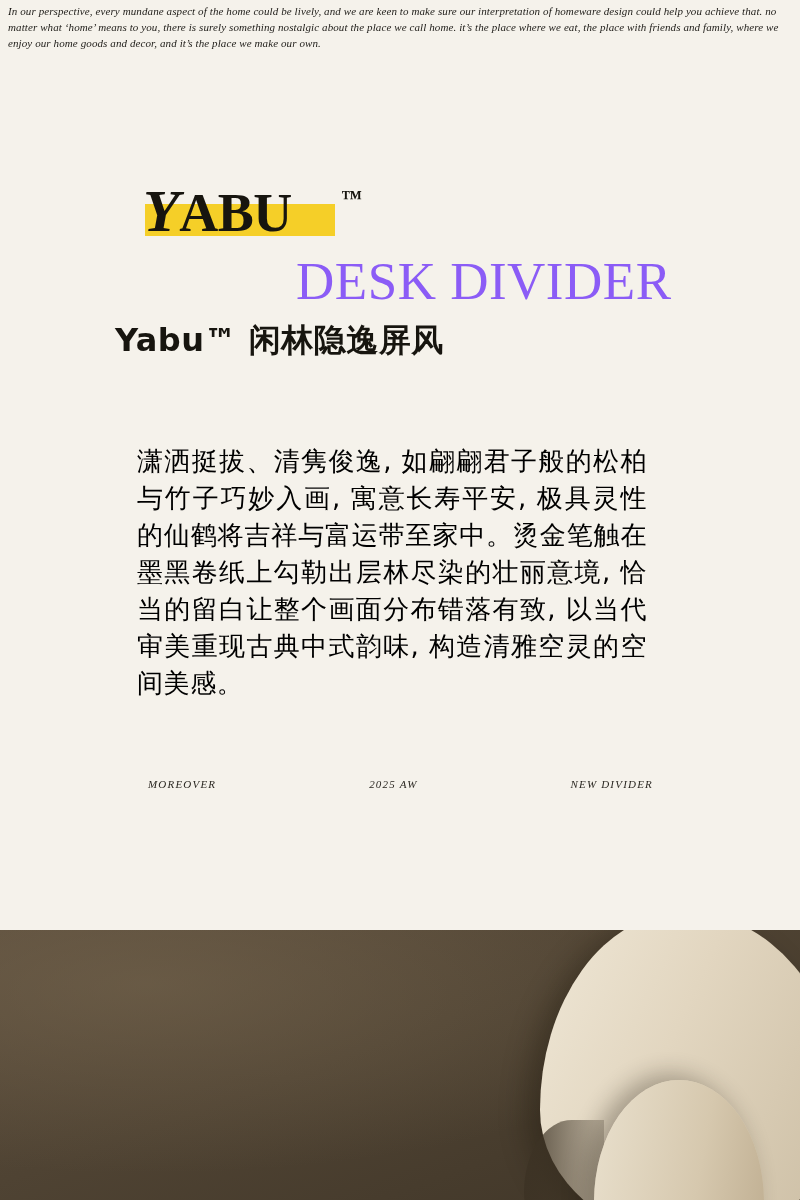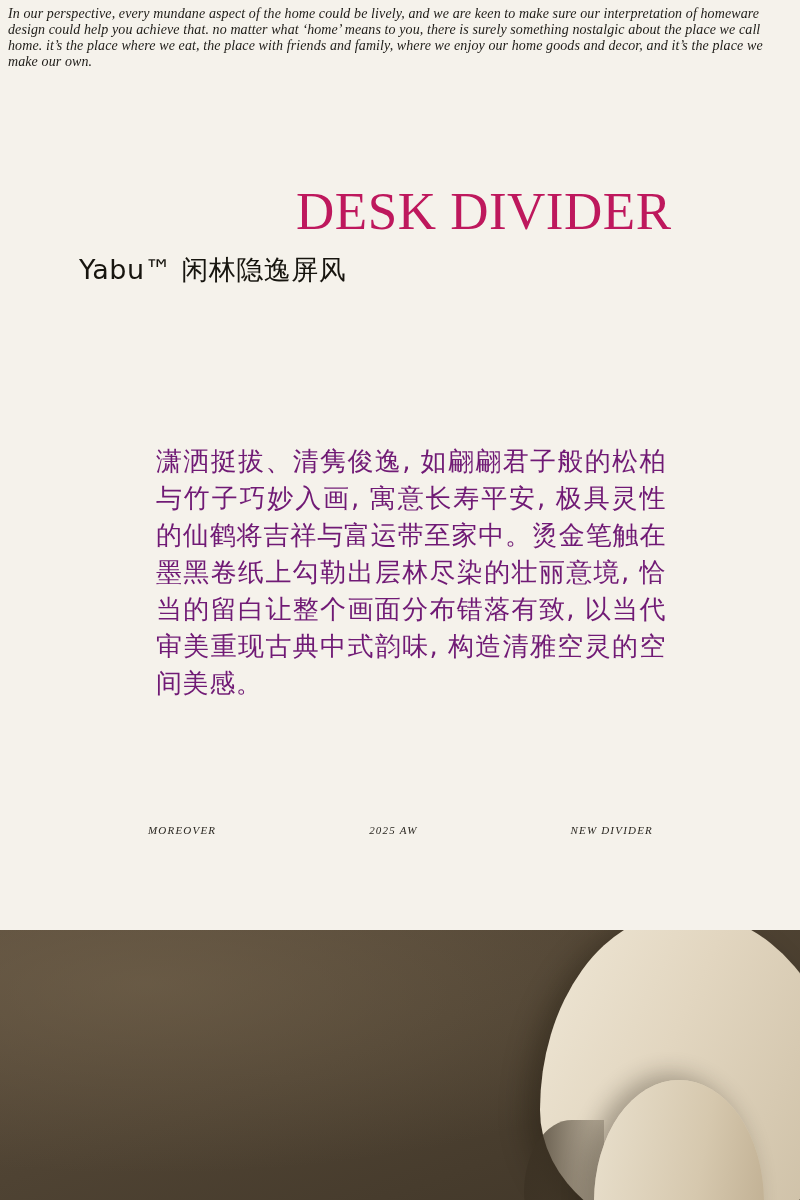--- a/index.html
+++ b/index.html
@@ -16,21 +16,21 @@
   }
 
   
   .intro {
     position: absolute;
     top: -8px;
     left: 8px;
     right: 12px;
     font-family: "Liberation Serif", serif;
     font-style: italic;
-    font-size: 14px;
+    font-size: 11px;
     line-height: 16px;
     color: #1d1b17;
     letter-spacing: 0.1px;
   }
 
   
   .title-block {
     position: absolute;
     top: 180px;
     left: 0;
@@ -74,54 +74,54 @@
     font-weight: 700;
     color: #17150f;
   }
 
   .line-two {
     margin-left: 296px;
     font-family: "Liberation Serif", serif;
     font-size: 53px;
     font-weight: 400;
     letter-spacing: 0.5px;
-    color: #be185d;
+    color: #8b5cf6;
     line-height: 62px;
     white-space: nowrap;
   }
 
   .line-three {
-    margin-left: 79px;
+    margin-left: 115px;
     margin-top: 6px;
     font-family: "DejaVu Sans", sans-serif;
-    font-size: 27px;
-    font-weight: 400;
+    font-size: 32px;
+    font-weight: 700;
     color: #17150f;
     letter-spacing: 0.5px;
     line-height: 44px;
   }
 
   
   .body-copy {
     position: absolute;
     top: 443px;
-    left: 156px;
+    left: 137px;
     width: 510px;
     font-family: "DejaVu Sans", sans-serif;
     font-size: 26px;
     line-height: 37px;
-    color: #701a75;
+    color: #000000;
     letter-spacing: 0.6px;
     text-align: justify;
   }
 
   
   .meta-row {
     position: absolute;
-    top: 824px;
+    top: 778px;
     left: 148px;
     width: 505px;
     display: flex;
     justify-content: space-between;
     font-family: "Liberation Serif", serif;
     font-style: italic;
     font-size: 11px;
     letter-spacing: 1.2px;
     color: #2a2721;
   }
@@ -180,20 +180,27 @@
     border-radius: 60% 0 0 40%;
   }
 </style>
 </head>
 <body>
 
 <p class="intro">In our perspective, every mundane aspect of the home could be lively, and we are keen to make sure our interpretation of homeware design could help you achieve that. no matter what ‘home’ means to you, there is surely something nostalgic about the place we call home. it’s the place where we eat, the place with friends and family, where we enjoy our home goods and decor, and it’s the place we make our own.</p>
 
 <div class="title-block">
 
+  <div class="line-one">
+    <div class="highlight"></div>
+    <div class="yabu">
+      <span class="swash">Y</span><span>ABU</span>
+    </div>
+    <div class="tm">™</div>
+  </div>
 
   <div class="line-two">DESK DIVIDER</div>
 
   <div class="line-three">Yabu™ 闲林隐逸屏风</div>
 </div>
 
 <div class="body-copy">潇洒挺拔、清隽俊逸, 如翩翩君子般的松柏与竹子巧妙入画, 寓意长寿平安, 极具灵性的仙鹤将吉祥与富运带至家中。烫金笔触在墨黑卷纸上勾勒出层林尽染的壮丽意境, 恰当的留白让整个画面分布错落有致, 以当代审美重现古典中式韵味, 构造清雅空灵的空间美感。</div>
 
 <div class="meta-row">
   <span>MOREOVER</span>

